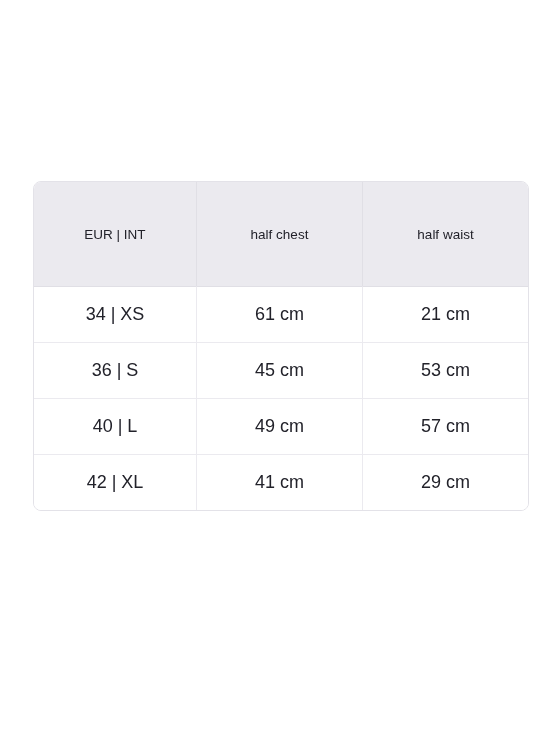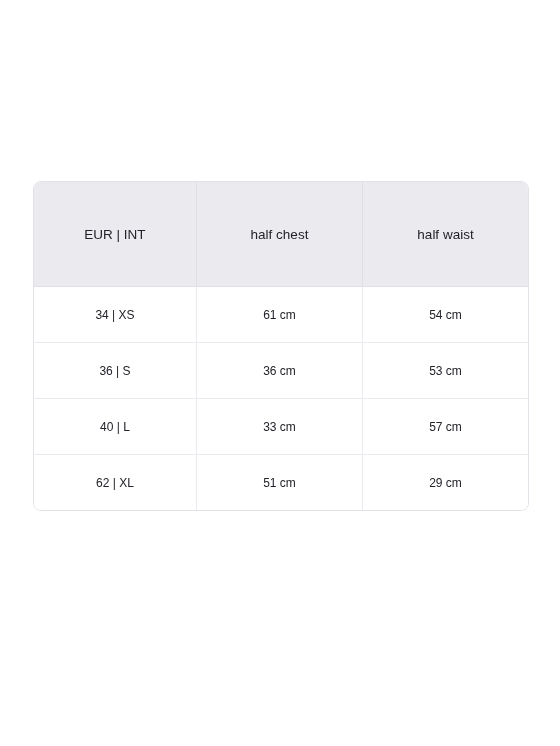--- a/index.html
+++ b/index.html
@@ -55,21 +55,21 @@
     border-right: 1px solid #e0dfe5;
     box-sizing: border-box;
     white-space: nowrap;
   }
   thead th:last-child { border-right: none; margin-top: 23px; }
 
   tbody td {
     height: 56px;
     background: #ffffff;
     color: #22222a;
-    font-size: 12px;
+    font-size: 18px;
     font-weight: 400;
     text-align: center;
     vertical-align: middle;
     padding: 0 8px;
     border-top: 1px solid #ebeaef;
     border-right: 1px solid #ebeaef;
     box-sizing: border-box;
     white-space: nowrap;
   }
   tbody td:last-child { border-right: none; }
@@ -91,34 +91,34 @@
         <tr>
           <th>EUR | INT</th>
           <th>half chest</th>
           <th>half waist</th>
         </tr>
       </thead>
       <tbody>
         <tr>
           <td>34 | XS</td>
           <td>61 cm</td>
-          <td>54 cm</td>
+          <td>21 cm</td>
         </tr>
         <tr>
           <td>36 | S</td>
-          <td>36 cm</td>
+          <td>45 cm</td>
           <td>53 cm</td>
         </tr>
         <tr>
           <td>40 | L</td>
-          <td>33 cm</td>
+          <td>49 cm</td>
           <td>57 cm</td>
         </tr>
         <tr>
-          <td>62 | XL</td>
-          <td>51 cm</td>
+          <td>42 | XL</td>
+          <td>41 cm</td>
           <td>29 cm</td>
         </tr>
       </tbody>
     </table>
   </div>
 
 </div>
 
 </body></html>

